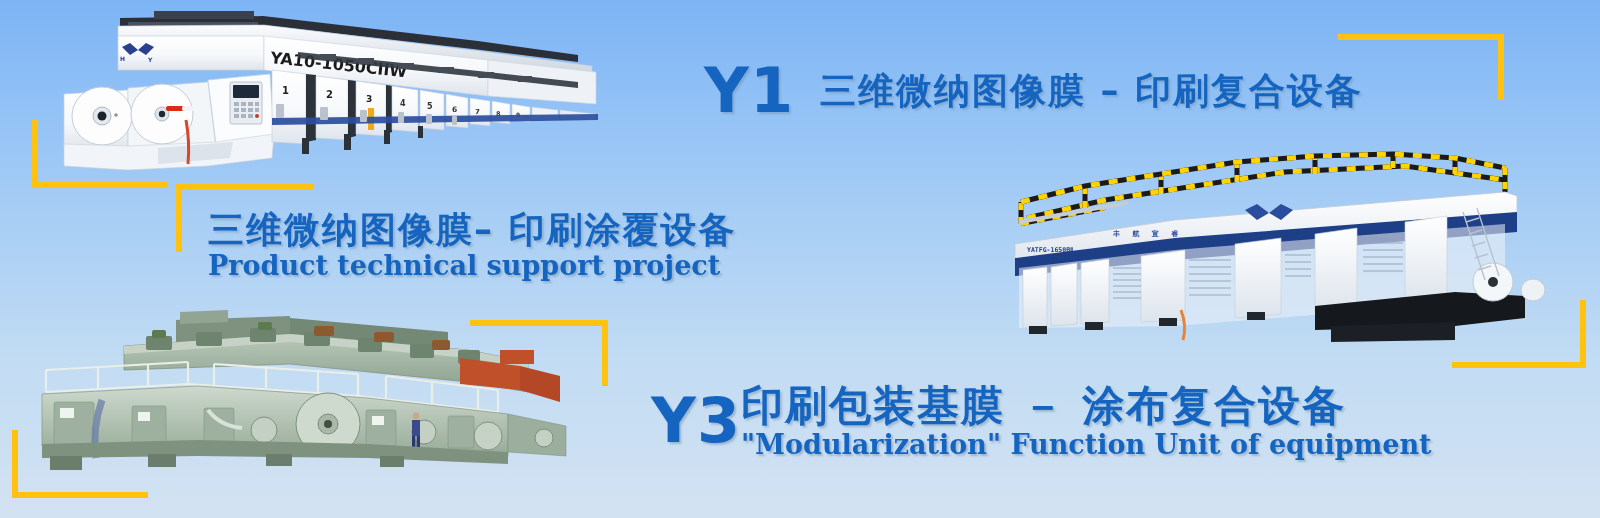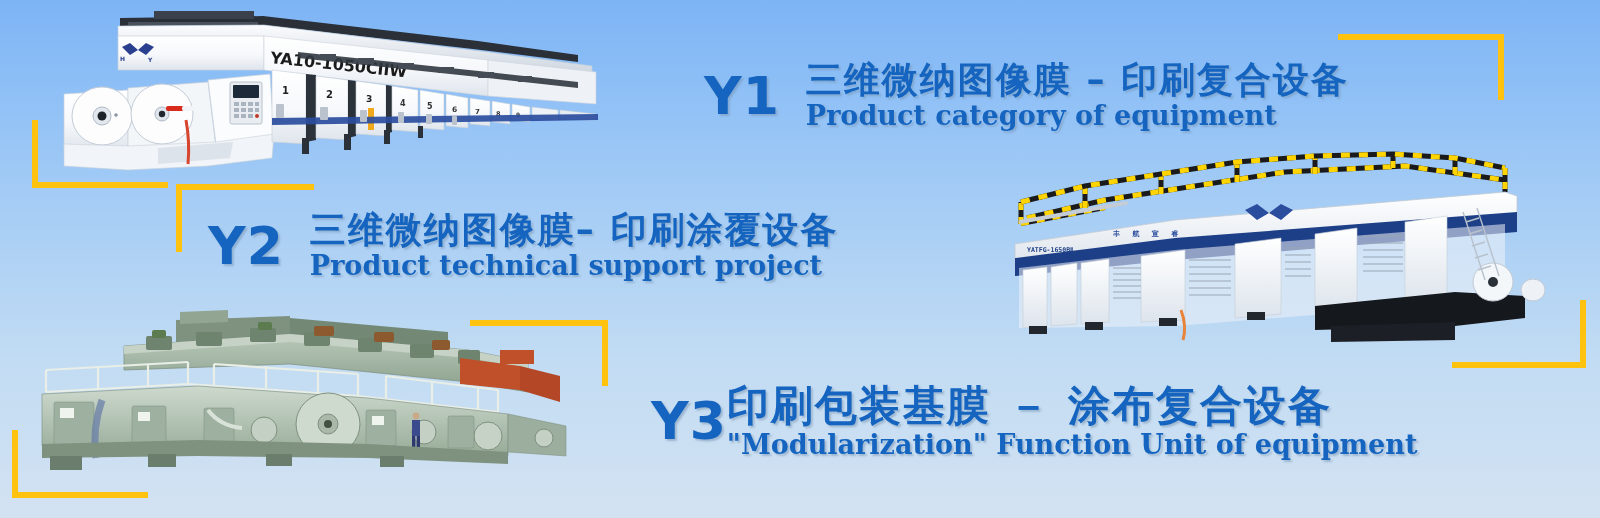--- a/index.html
+++ b/index.html
@@ -39,21 +39,21 @@
   .row {
     position: absolute;
     display: flex;
     align-items: center;
     z-index: 5;
     white-space: nowrap;
   }
   .ycode {
     font-family: "DejaVu Sans", sans-serif;
     font-weight: 700;
-    font-size: 52px;
+    font-size: 62px;
     color: #1565c0;
     letter-spacing: 1px;
     text-shadow: 2px 2px 2px rgba(120,150,180,0.55);
     line-height: 1;
   }
   .titles {
     display: flex;
     flex-direction: column;
   }
   .cn {
@@ -432,26 +432,24 @@
 
       <path d="M480 108 L538 120 L538 150 L480 146 Z" fill="#9cae9d" stroke="#7b8d7c" stroke-width="0.5"></path>
       <circle cx="516" cy="132" r="9" fill="#c3d0c3" stroke="#7e907f"></circle>
     </svg>
   </div>
 
   <div class="row" id="row-y1">
     <div class="ycode">Y1</div>
     <div class="titles">
       <div class="cn">三维微纳图像膜 – 印刷复合设备</div>
-      <div class="en">Product category of equipment</div>
     </div>
   </div>
 
   <div class="row" id="row-y2">
-    <div class="ycode">Y2</div>
     <div class="titles">
       <div class="cn">三维微纳图像膜– 印刷涂覆设备</div>
       <div class="en">Product technical support project</div>
     </div>
   </div>
 
   <div class="row" id="row-y3">
     <div class="ycode">Y3</div>
     <div class="titles">
       <div class="cn">印刷包装基膜 －  涂布复合设备</div>

